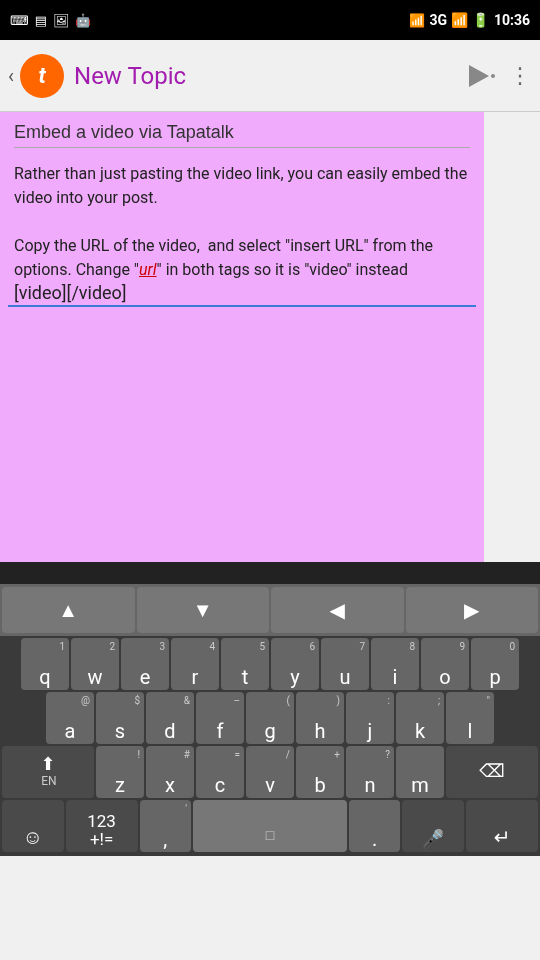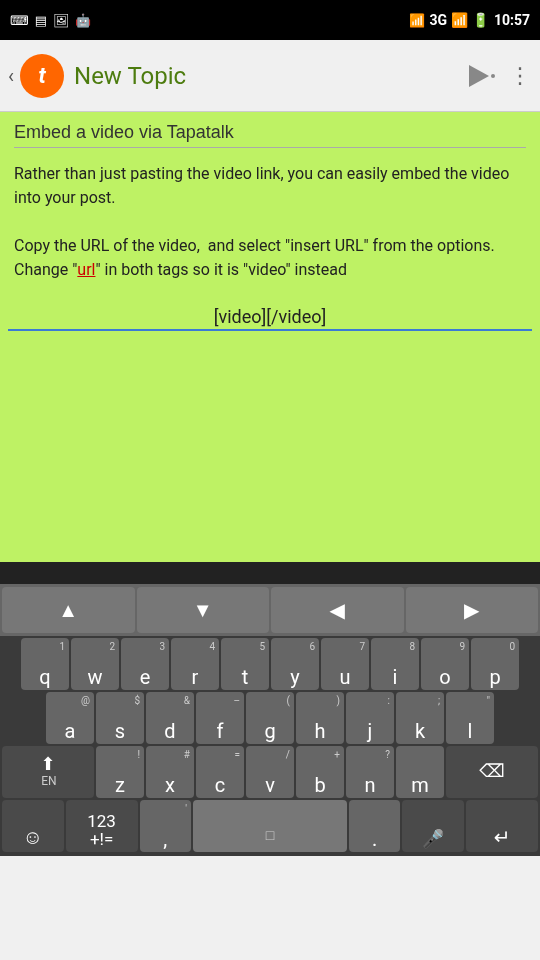--- a/index.html
+++ b/index.html
@@ -66,21 +66,21 @@
       display: flex;
       align-items: center;
       justify-content: center;
       color: white;
       font-size: 22px;
       font-weight: bold;
       font-style: italic;
     }
     .app-bar-title {
       font-size: 24px;
-      color: #4d7c0f;
+      color: #a21caf;
       font-weight: normal;
       margin-left: 4px;
     }
     .app-bar-actions {
       display: flex;
       align-items: center;
       gap: 14px;
     }
     .send-btn {
       background: none;
@@ -91,23 +91,23 @@
     }
     .menu-dots {
       font-size: 22px;
       color: #666;
       cursor: pointer;
       letter-spacing: 1px;
     }
 
     
     .content-area {
-      width: 540px;
+      width: 484px;
       height: 450px;
-      background: #bef264;
+      background: #f0abfc;
       padding: 10px 14px;
       overflow: hidden;
     }
     .title-input {
       width: 100%;
       font-size: 18px;
       color: #333;
       background: transparent;
       border: none;
       border-bottom: 1px solid #aaa;
@@ -116,27 +116,27 @@
       outline: none;
     }
     .body-text {
       font-size: 16px;
       color: #222;
       line-height: 1.5;
     }
     .link-text {
       color: #cc0000;
       text-decoration: underline;
+      font-style: italic;
     }
     .video-tag {
       display: block;
-      margin-top: 24px;
+      margin-top: 0;
       font-size: 18px;
       color: #222;
-      text-align: center;
     }
     .cursor-line {
       width: calc(100% + 12px);
       height: 2px;
       background: #3a7bd5;
       margin-top: 2px;
       margin-left: -6px;
     }
 
     
@@ -245,21 +245,21 @@
     <span>⌨</span>
     <span>▤</span>
     <span>🖼</span>
     <span>🤖</span>
   </div>
   <div class="status-right">
     <span class="wifi-icon">📶</span>
     <span>3G</span>
     <span>📶</span>
     <span>🔋</span>
-    <span>10:57</span>
+    <span>10:36</span>
   </div>
 </div>
 
 <div class="app-bar">
   <div class="app-bar-left">
     <span class="back-arrow">‹</span>
     <div class="tapatalk-logo">t</div>
     <span class="app-bar-title">New Topic</span>
   </div>
   <div class="app-bar-actions">

